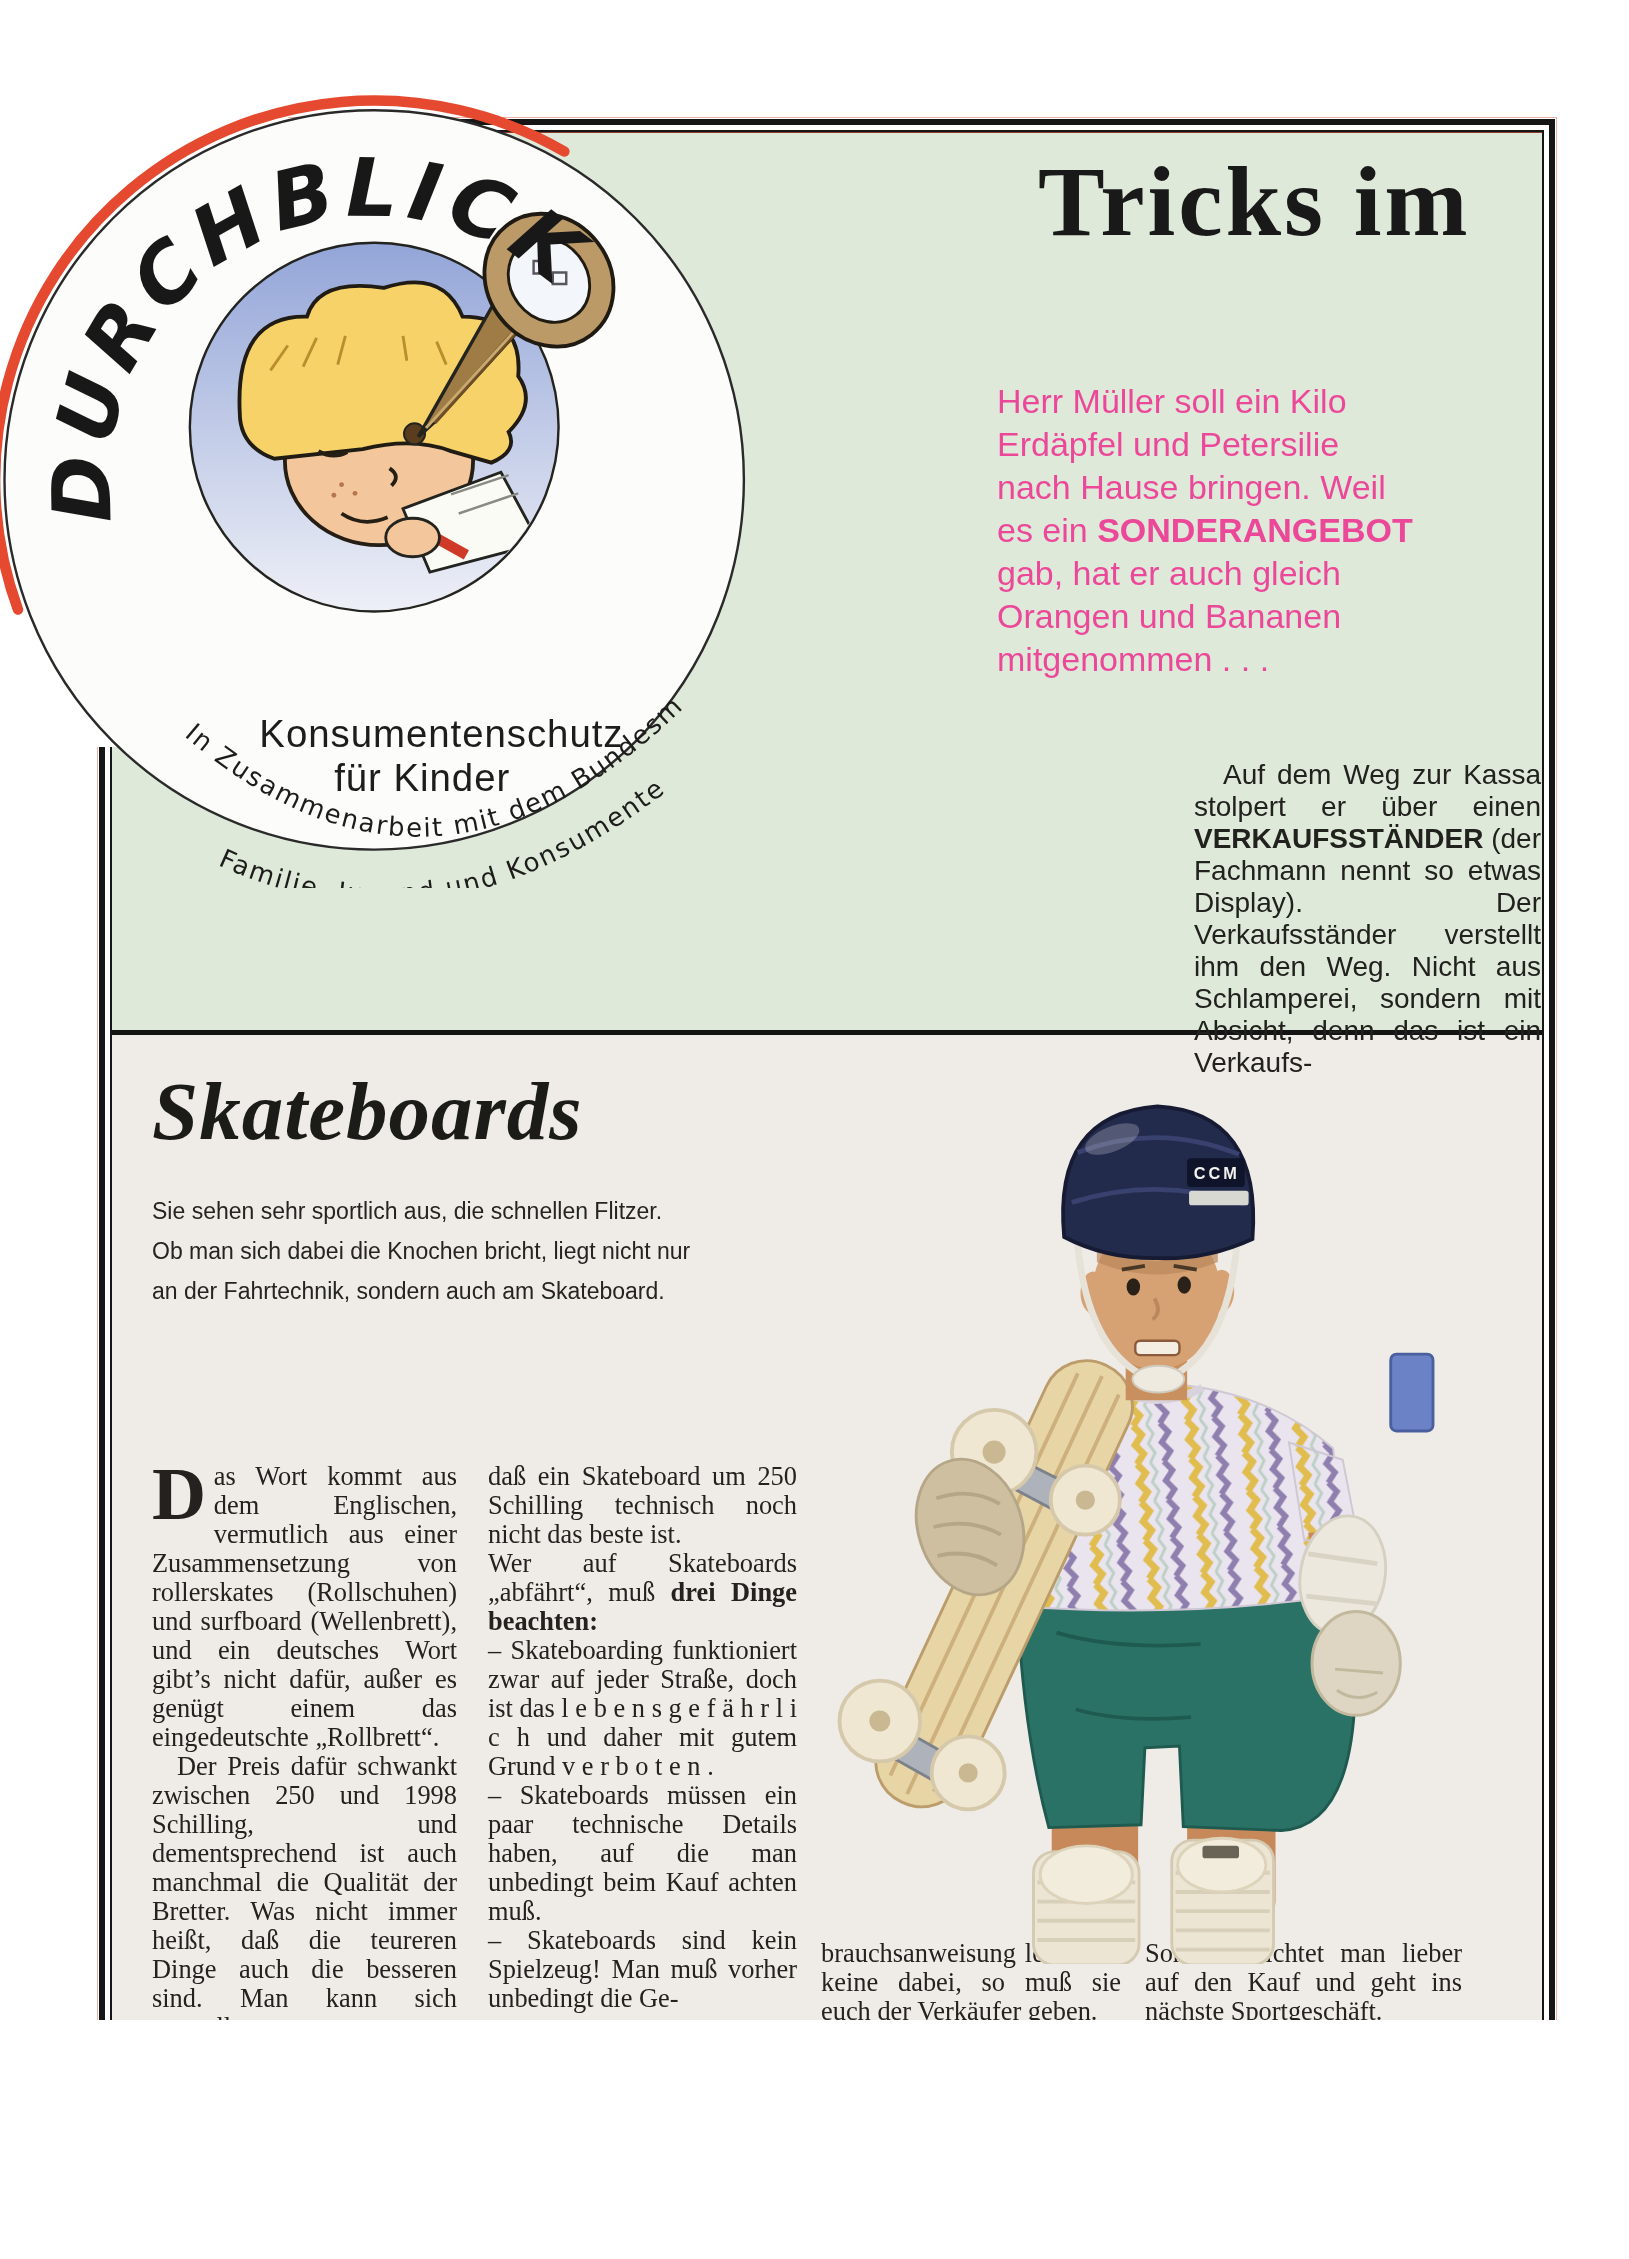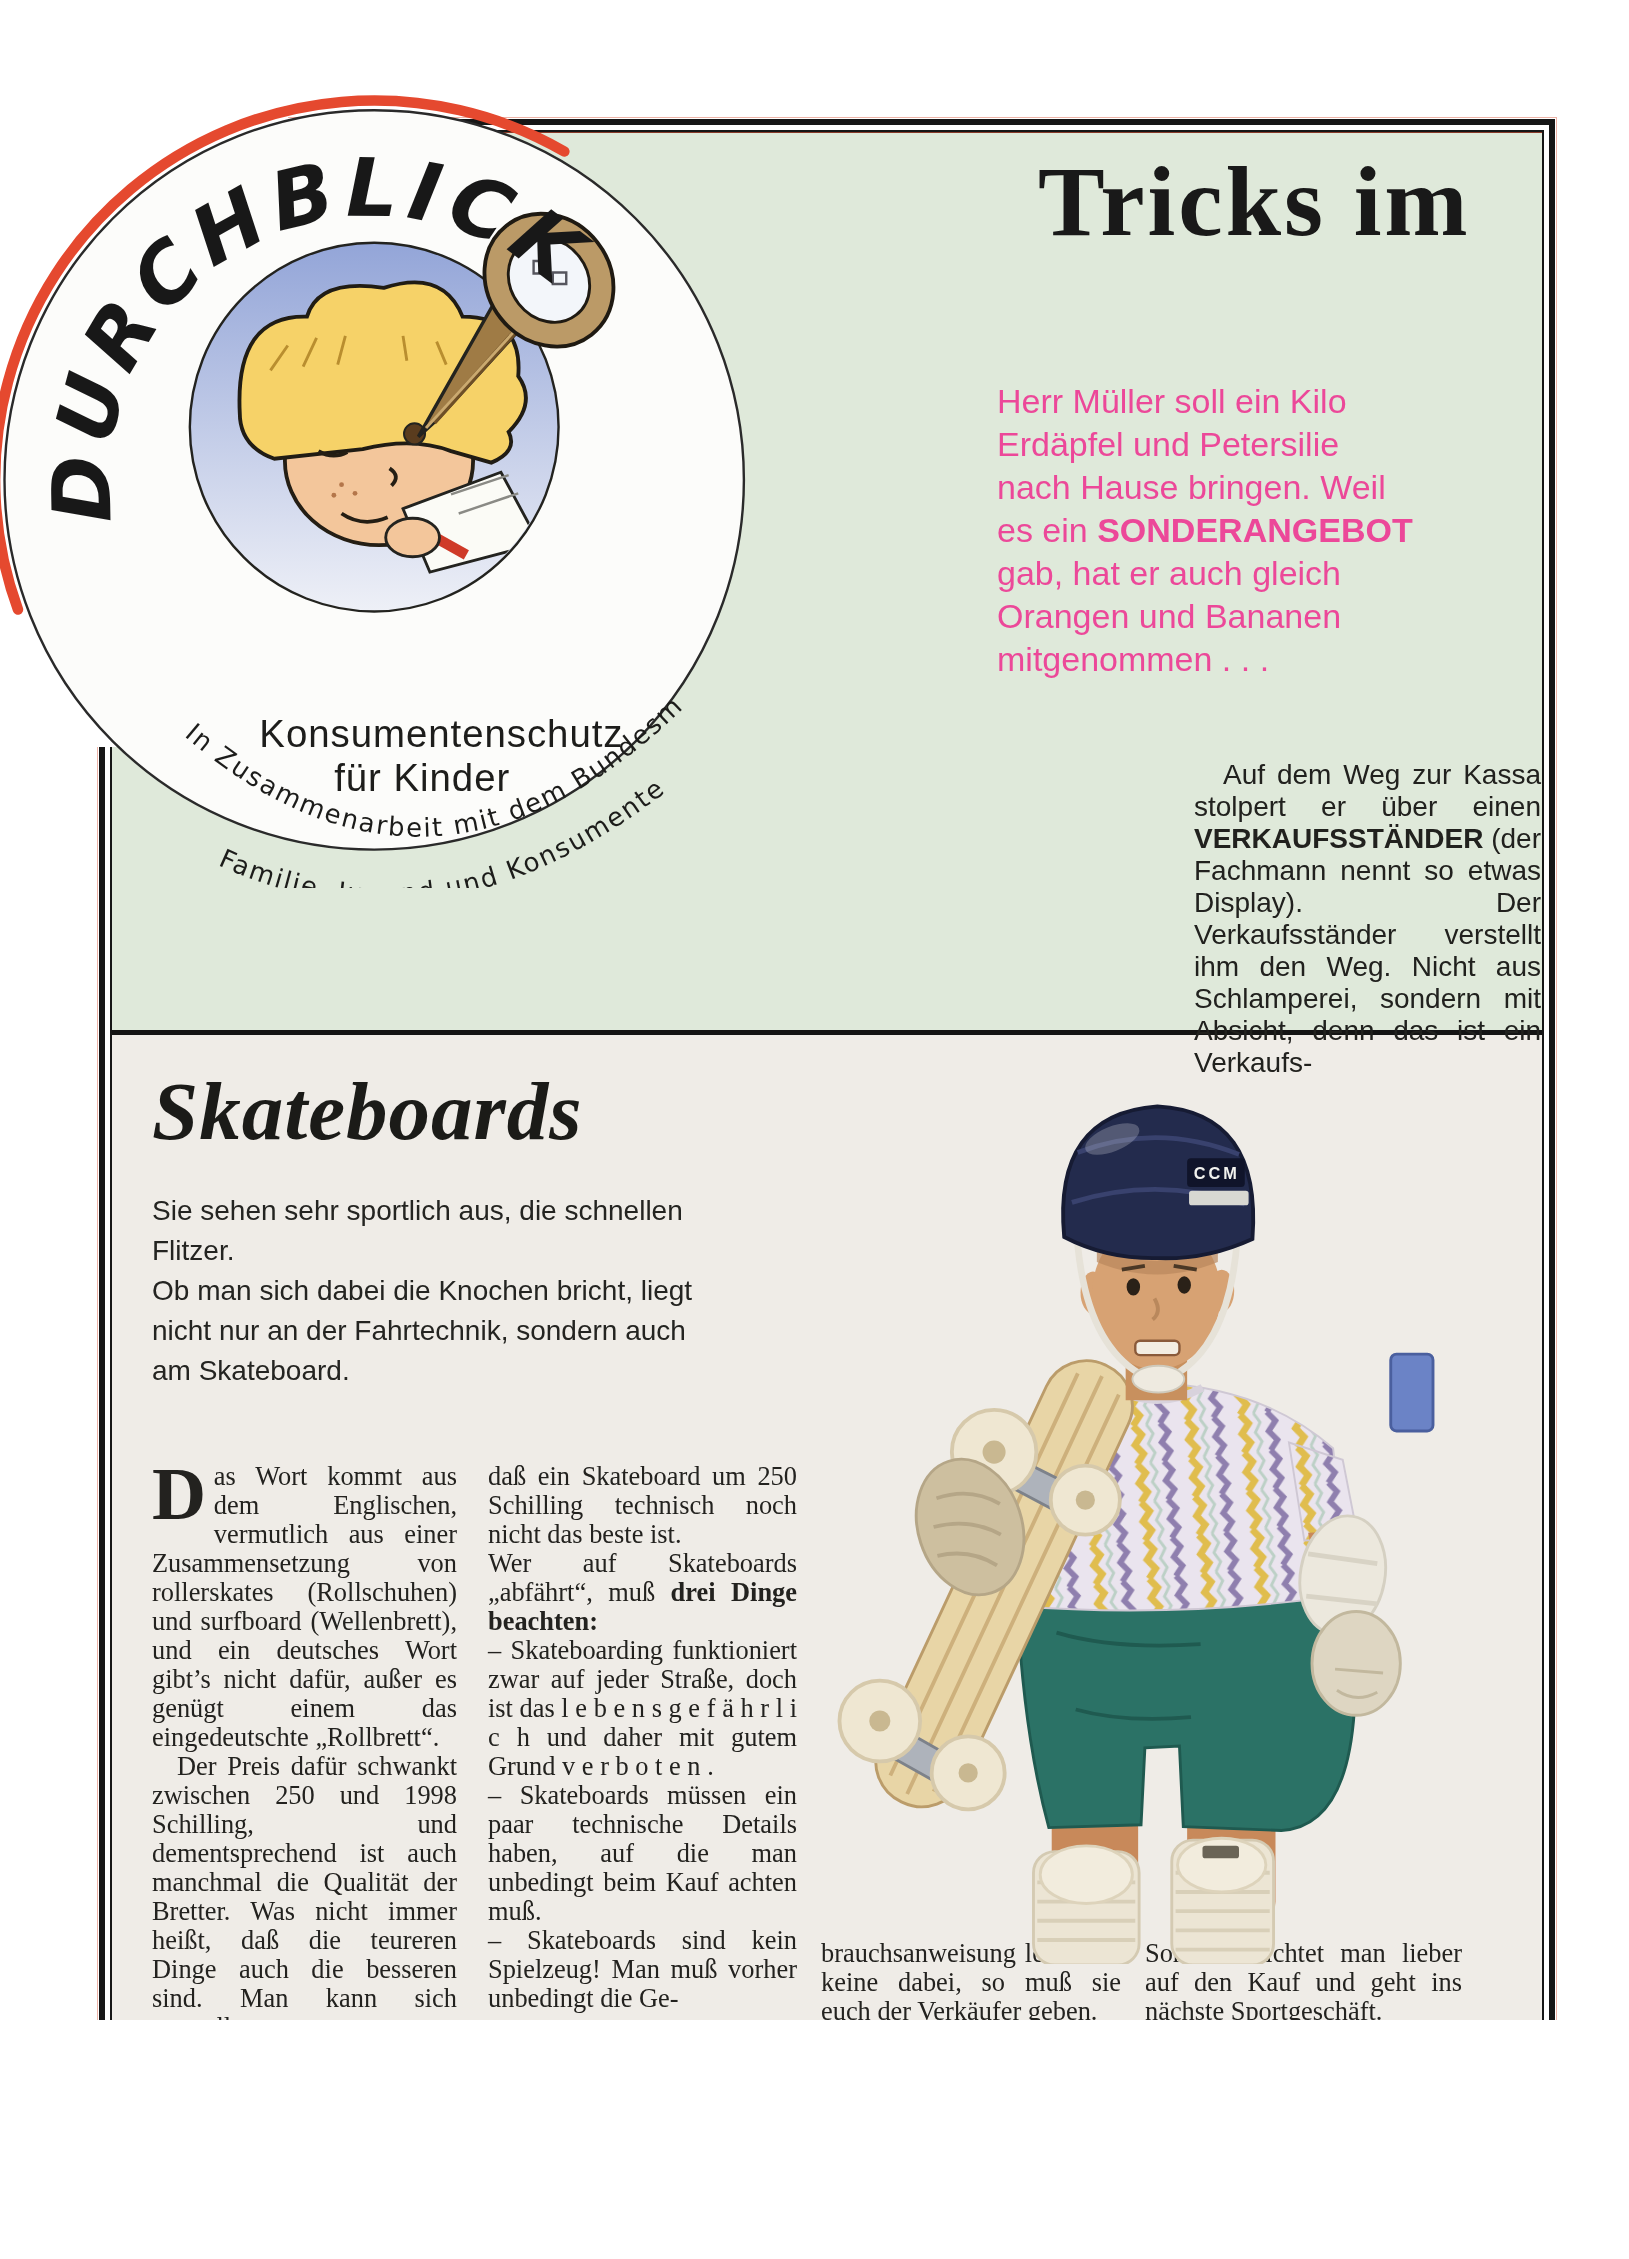--- a/index.html
+++ b/index.html
@@ -21,21 +21,21 @@
   .headline{left:1038px;top:144px;width:500px;font-family:"Liberation Serif",serif;
             font-weight:700;font-size:100px;letter-spacing:2.9px;color:#191919;}
   .intro{left:997px;top:380px;width:423px;font-size:34px;line-height:43px;color:#ec4899;}
   .intro b{font-weight:700;}
   .kassa{left:1194px;top:759px;width:347px;font-family:Liberation Sans, sans-serif;
          font-size:28px;line-height:32px;color:#21211e;text-align:justify;
          text-indent:29px;hyphens:auto;}
   .kassa b{font-weight:700;}
   .sk-title{left:152px;top:1063px;width:672px;font-family:"Liberation Serif",serif;
             font-style:italic;font-weight:700;font-size:83px;letter-spacing:1px;color:#1b1b18;}
-  .sk-lead{left:152px;top:1191px;width:557px;font-size:28px;line-height:40px;color:#242421;}
+  .sk-lead{left:152px;top:1191px;width:557px;font-size:23px;line-height:40px;color:#242421;}
   .sk-lead p{margin:0;}
   .bodycols{font-family:"Liberation Serif",serif;font-size:26.4px;line-height:29px;
             color:#23221f;text-align:justify;hyphens:auto;}
   .col1{left:152px;top:1462px;width:305px;}
   .col2{left:488px;top:1462px;width:309px;}
   .col3{left:821px;top:1939px;width:300px;line-height:29px;}
   .col4{left:1145px;top:1939px;width:317px;line-height:29px;}
   .bodycols p{margin:0;}
   .p-indent{text-indent:25px;}
   .dropcap{float:left;font-family:"Liberation Serif",serif;font-weight:700;

